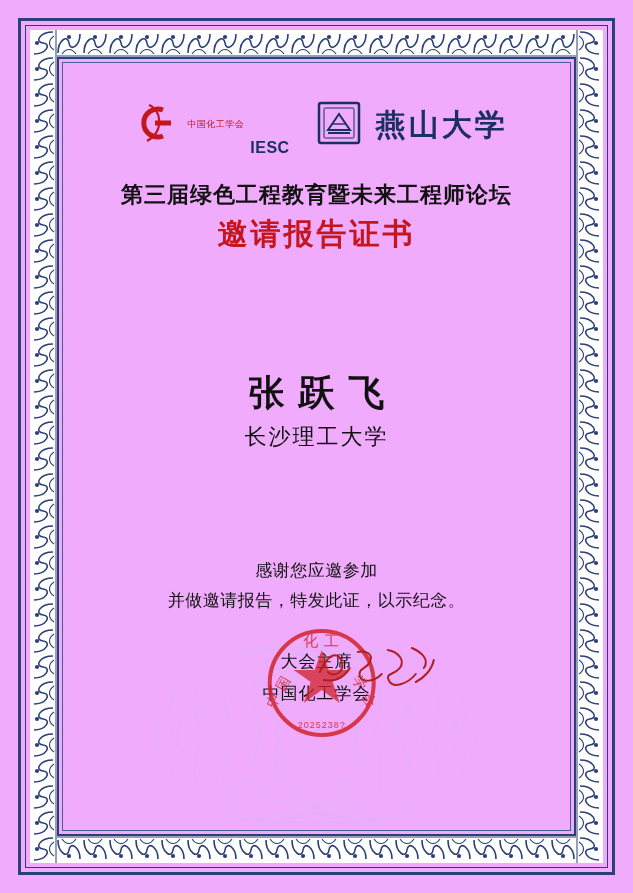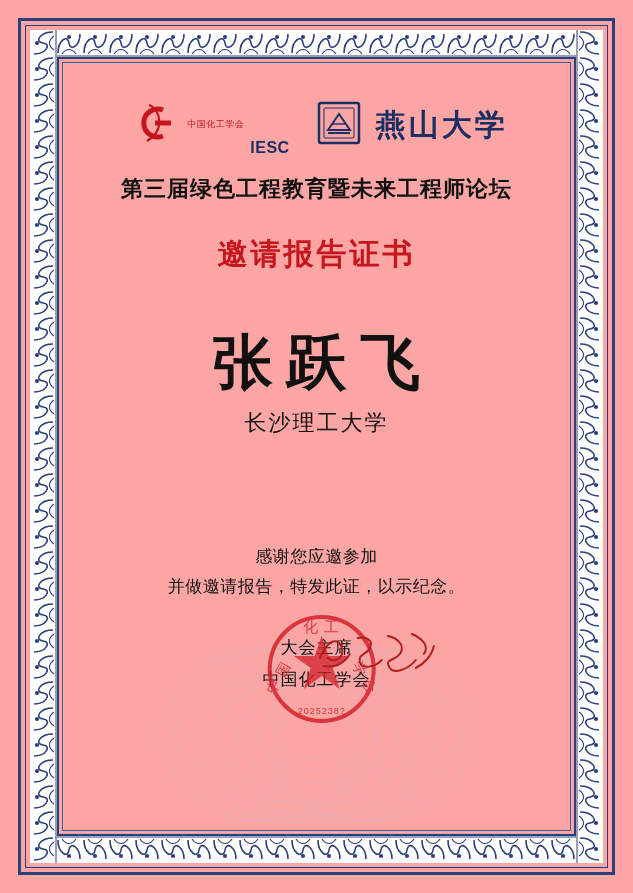--- a/index.html
+++ b/index.html
@@ -11,21 +11,21 @@
     width: 633px;
     height: 893px;
     font-family: "Liberation Serif", serif;
     overflow: hidden;
   }
 
   #certificate {
     position: relative;
     width: 633px;
     height: 893px;
-    background: #fca5a5;
+    background: #f0abfc;
     box-sizing: border-box;
   }
 
   
   .frame-outer {
     position: absolute;
     left: 18px;
     top: 18px;
     right: 18px;
     bottom: 18px;
@@ -122,42 +122,42 @@
   .ysu-name {
     font-family: Liberation Serif, serif;
     font-size: 30px;
     font-weight: bold;
     color: #1b2f63;
     letter-spacing: 3px;
     margin-left: 8px;
   }
 
   .title-main {
-    margin-top: 22px;
+    margin-top: 28px;
     font-family: Liberation Sans, sans-serif;
     font-weight: bold;
     font-size: 22px;
     color: #111111;
     letter-spacing: 1px;
     text-align: center;
   }
   .title-sub {
-    margin-top: 30px;
+    margin-top: 4px;
     font-family: "Liberation Sans", sans-serif;
     font-weight: bold;
     font-size: 30px;
     color: #c4161c;
     letter-spacing: 3px;
   }
 
   .recipient {
-    margin-top: 48px;
-    font-family: "Liberation Sans", sans-serif;
-    font-weight: bold;
-    font-size: 60px;
+    margin-top: 114px;
+    font-family: "Liberation Sans", sans-serif;
+    font-weight: bold;
+    font-size: 36px;
     color: #111111;
     letter-spacing: 14px;
     text-indent: 14px;
   }
   .affiliation {
     margin-top: 4px;
     font-family: "Liberation Sans", sans-serif;
     font-size: 22px;
     color: #111111;
     letter-spacing: 2px;

